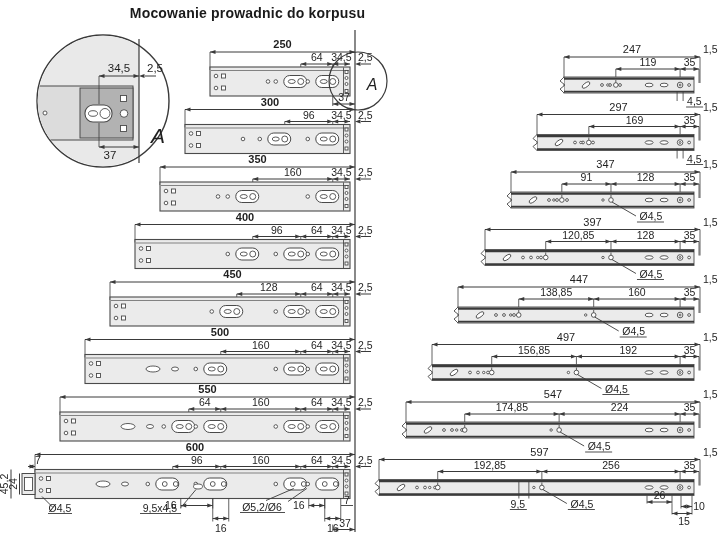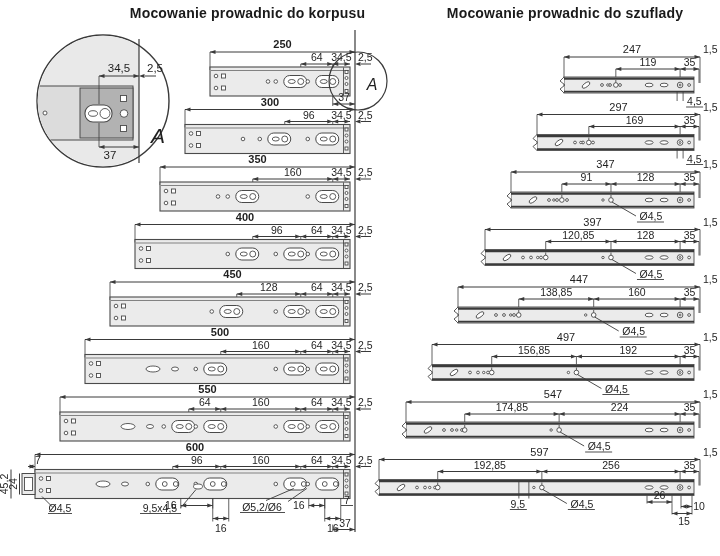--- a/index.html
+++ b/index.html
@@ -10,21 +10,20 @@
   #title-left{left:100px;width:295px;}
   #title-right{left:420px;width:290px;}
   svg{position:absolute;left:0;top:0;}
   text{fill:#1f1f1f;}
 </style>
 </head>
 <body>
 
 <div id="stage">
   <div class="panel-title" id="title-left">Mocowanie prowadnic do korpusu</div>
-  <div class="panel-title" id="title-right">Mocowanie prowadnic do szuflady</div>
   <svg id="diagram" width="720" height="556" viewBox="0 0 720 556">
       <g>
         <line x1="355" y1="30" x2="355" y2="532" stroke="#3a3a3a" stroke-width="1.2"></line>
       </g>
       <g>
         <line x1="210" y1="52" x2="355" y2="52" stroke="#3a3a3a" stroke-width="1"></line>
         <polygon points="210,52 215.5,50 215.5,54" fill="#3a3a3a"></polygon>
         <polygon points="355,52 349.5,50 349.5,54" fill="#3a3a3a"></polygon>
         <text x="282.5" y="48" font-size="11" text-anchor="middle" font-family="&quot;Liberation Sans&quot;,sans-serif" font-weight="bold">250</text>
         <line x1="210" y1="52" x2="210" y2="70" stroke="#3a3a3a" stroke-width="0.8"></line>

